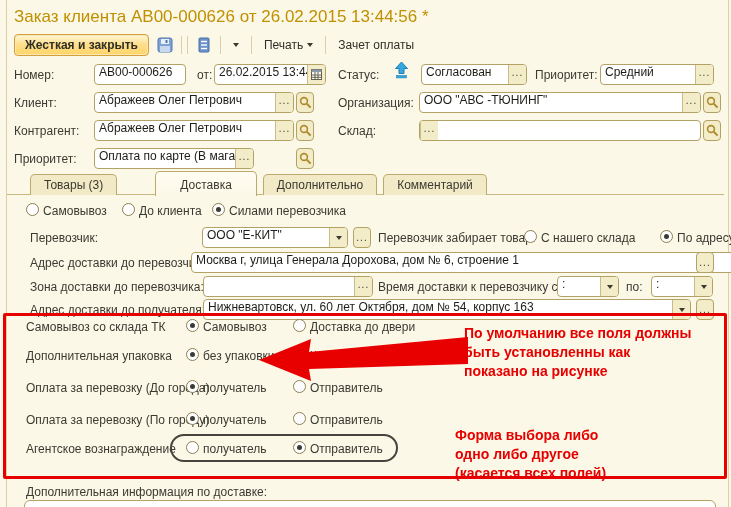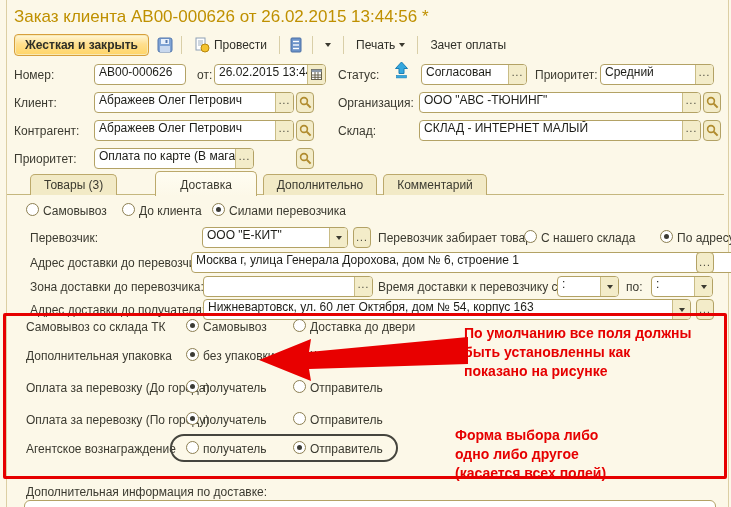--- a/index.html
+++ b/index.html
@@ -86,30 +86,20 @@
     </div>
     <div class="iconbtn">
       <svg width="16" height="16" viewBox="0 0 16 16">
         <rect x="1" y="1" width="14" height="14" rx="2" fill="#7fa3d4" stroke="#5377ad"></rect>
         <rect x="4" y="2" width="8" height="5" fill="#e8f0fa"></rect>
         <rect x="8.5" y="3" width="2" height="3" fill="#5377ad"></rect>
         <rect x="3" y="9" width="10" height="6" fill="#c8d8ee"></rect>
       </svg>
     </div>
     <div class="sep"></div>
-    <div class="btn">
-      <svg width="16" height="16" viewBox="0 0 16 16">
-        <rect x="2" y="1" width="9" height="12" fill="#ffffff" stroke="#8ea0b4"></rect>
-        <line x1="4" y1="4" x2="9" y2="4" stroke="#9fb0c2"></line>
-        <line x1="4" y1="6" x2="9" y2="6" stroke="#9fb0c2"></line>
-        <line x1="4" y1="8" x2="9" y2="8" stroke="#9fb0c2"></line>
-        <circle cx="11" cy="11" r="4" fill="#f4c430" stroke="#b8860b"></circle>
-      </svg>
-      <span>Провести</span>
-    </div>
     <div class="sep"></div>
     <div class="iconbtn">
       <svg width="14" height="16" viewBox="0 0 14 16">
         <rect x="2" y="1" width="10" height="14" rx="1" fill="#6c93c9" stroke="#4a6fa5"></rect>
         <line x1="4" y1="4.5" x2="10" y2="4.5" stroke="#ffffff" stroke-width="1.4"></line>
         <line x1="4" y1="8" x2="10" y2="8" stroke="#ffffff" stroke-width="1.4"></line>
         <line x1="4" y1="11.5" x2="10" y2="11.5" stroke="#ffffff" stroke-width="1.4"></line>
       </svg>
     </div>
     <div class="sep"></div>
@@ -191,21 +181,20 @@
     <span class="adorn dots">...</span>
   </div>
   <div class="qbtn" style="left:296px;top:120px;width:18px">
     <svg width="13" height="13" viewBox="0 0 13 13">
       <circle cx="5" cy="5" r="3.4" fill="none" stroke="#b08b2e" stroke-width="1.6"></circle>
       <line x1="7.8" y1="7.8" x2="11.6" y2="11.6" stroke="#b08b2e" stroke-width="2"></line>
     </svg>
   </div>
   <div class="lbl" style="left:338px;top:124px">Склад:</div>
   <div class="fld" style="left:419px;top:120px;width:282px">
-    <span class="val">СКЛАД - ИНТЕРНЕТ МАЛЫЙ</span>
     <span class="adorn dots">...</span>
   </div>
   <div class="qbtn" style="left:703px;top:120px;width:18px">
     <svg width="13" height="13" viewBox="0 0 13 13">
       <circle cx="5" cy="5" r="3.4" fill="none" stroke="#b08b2e" stroke-width="1.6"></circle>
       <line x1="7.8" y1="7.8" x2="11.6" y2="11.6" stroke="#b08b2e" stroke-width="2"></line>
     </svg>
   </div>
 
   <div class="lbl" style="left:14px;top:152px">Приоритет:</div>

